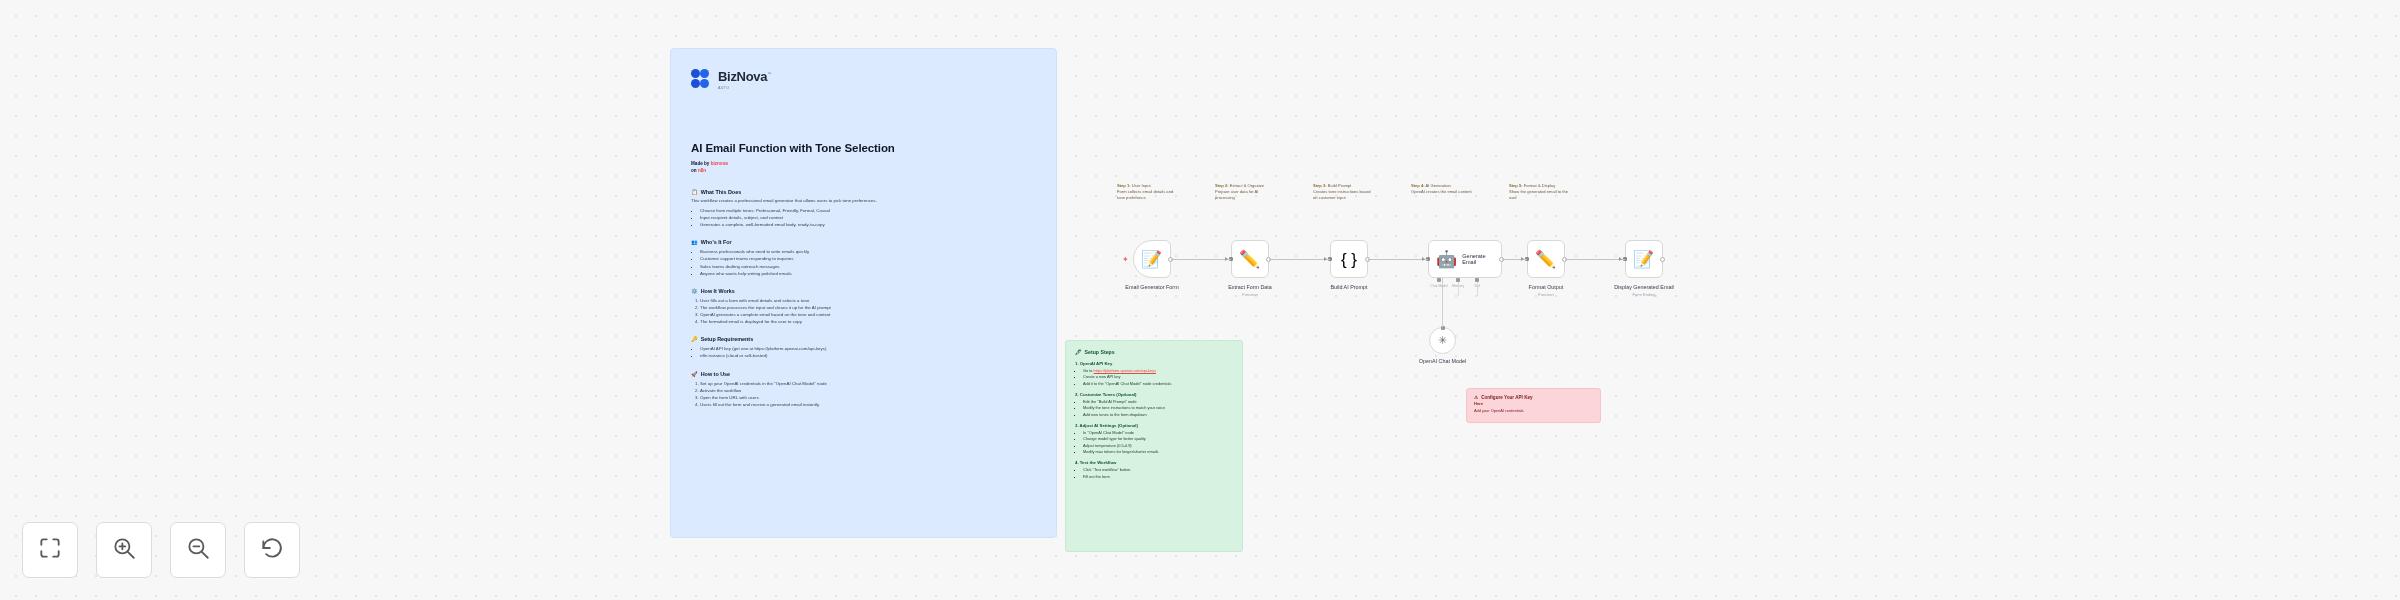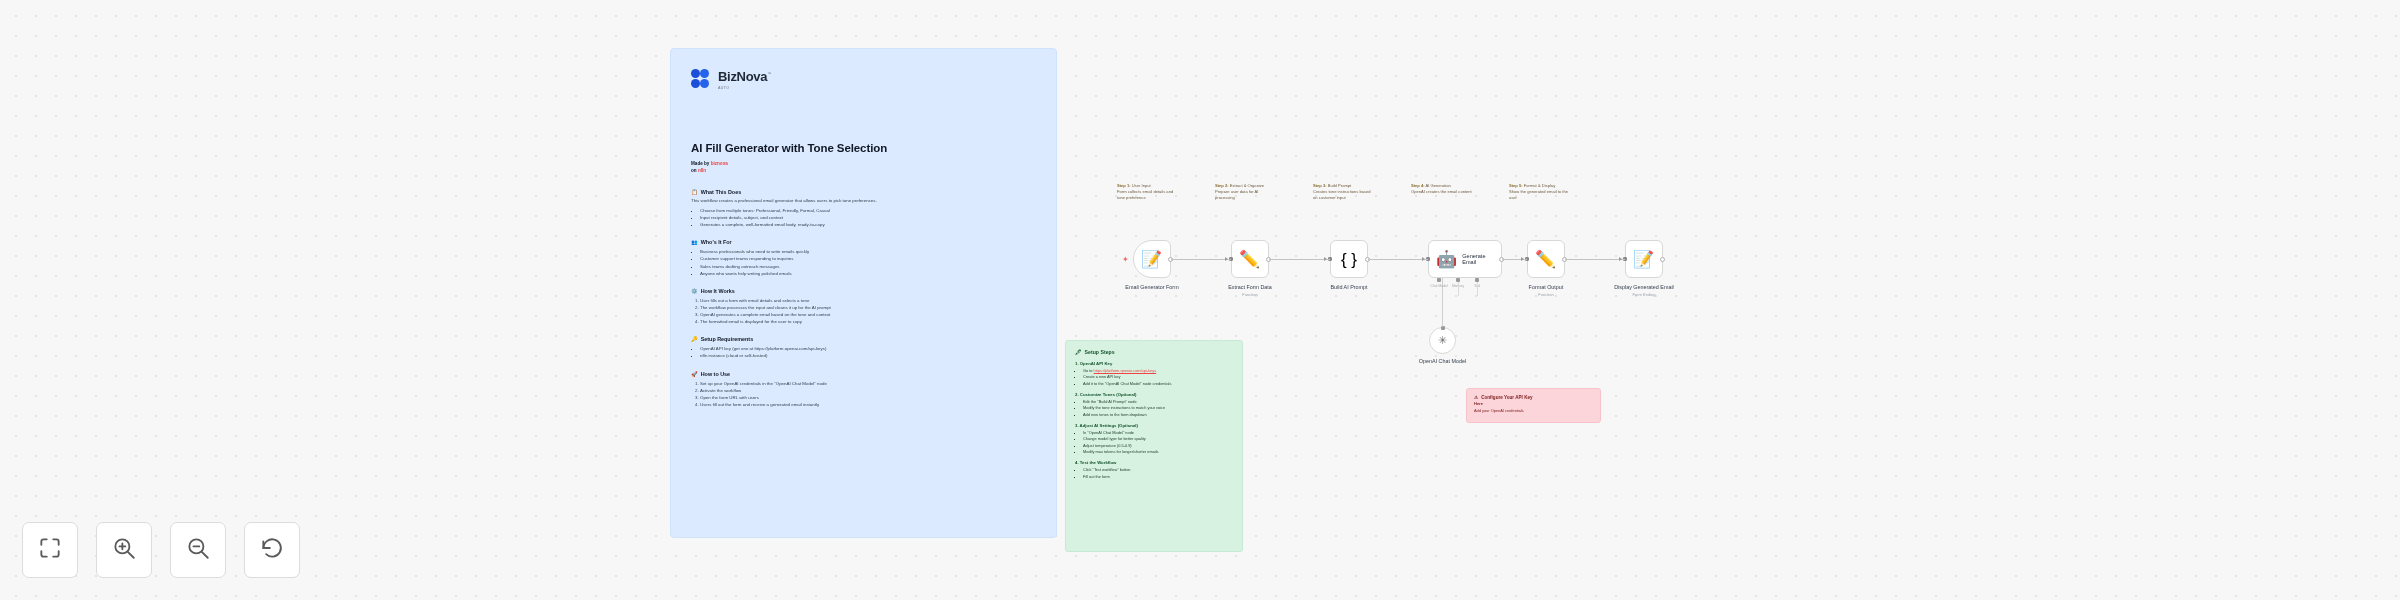--- a/index.html
+++ b/index.html
@@ -182,21 +182,21 @@
           <i></i>
           <i></i>
           <i></i>
       </span>
       <span>
         <span class="brand-word">BizNova</span><span class="brand-tm">™</span>
         <div class="brand-sub">AUTO</div>
       </span>
     </div>
 
-    <div id="doc-title">AI Fill Generator with Tone Selection</div>
+    <div id="doc-title">AI Email Function with Tone Selection</div>
 
     <div class="meta">
       <b>Made by</b>
       <a href="#">biznova</a><br>
       <b>on</b>
       <a href="#">n8n</a>
     </div>
 
     <div id="doc-sections">
         <div class="sec">

